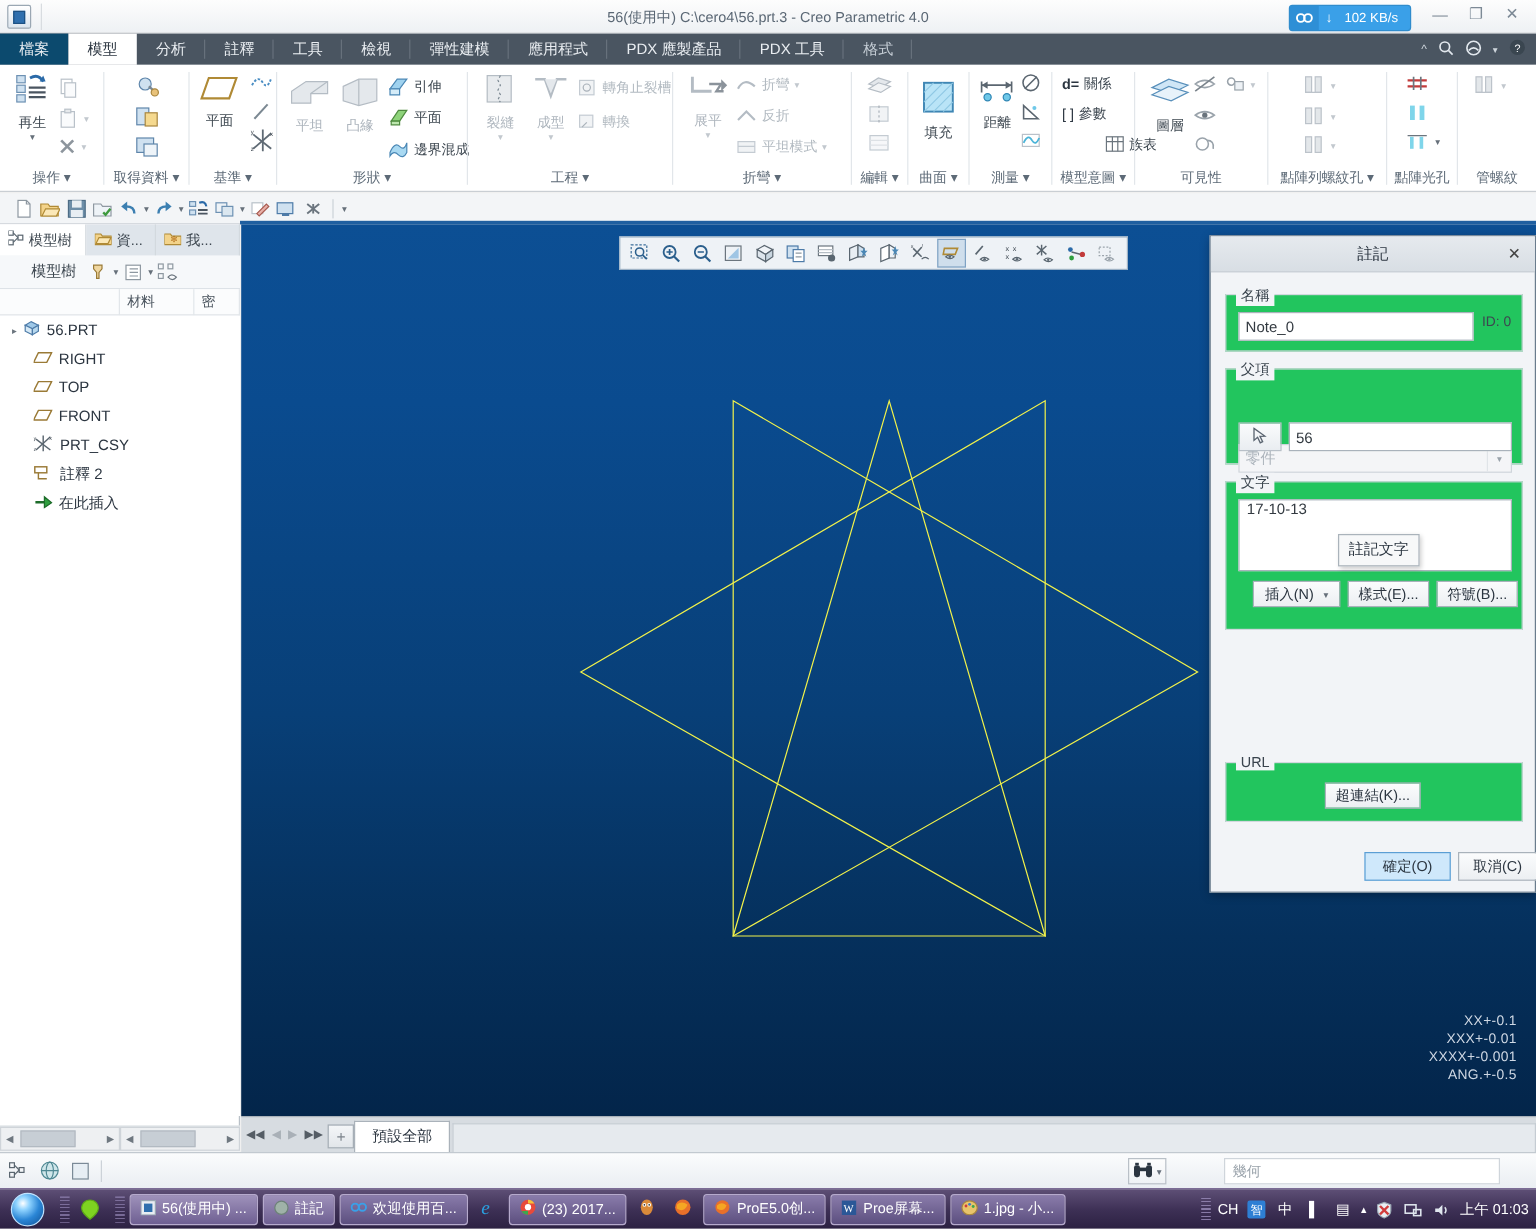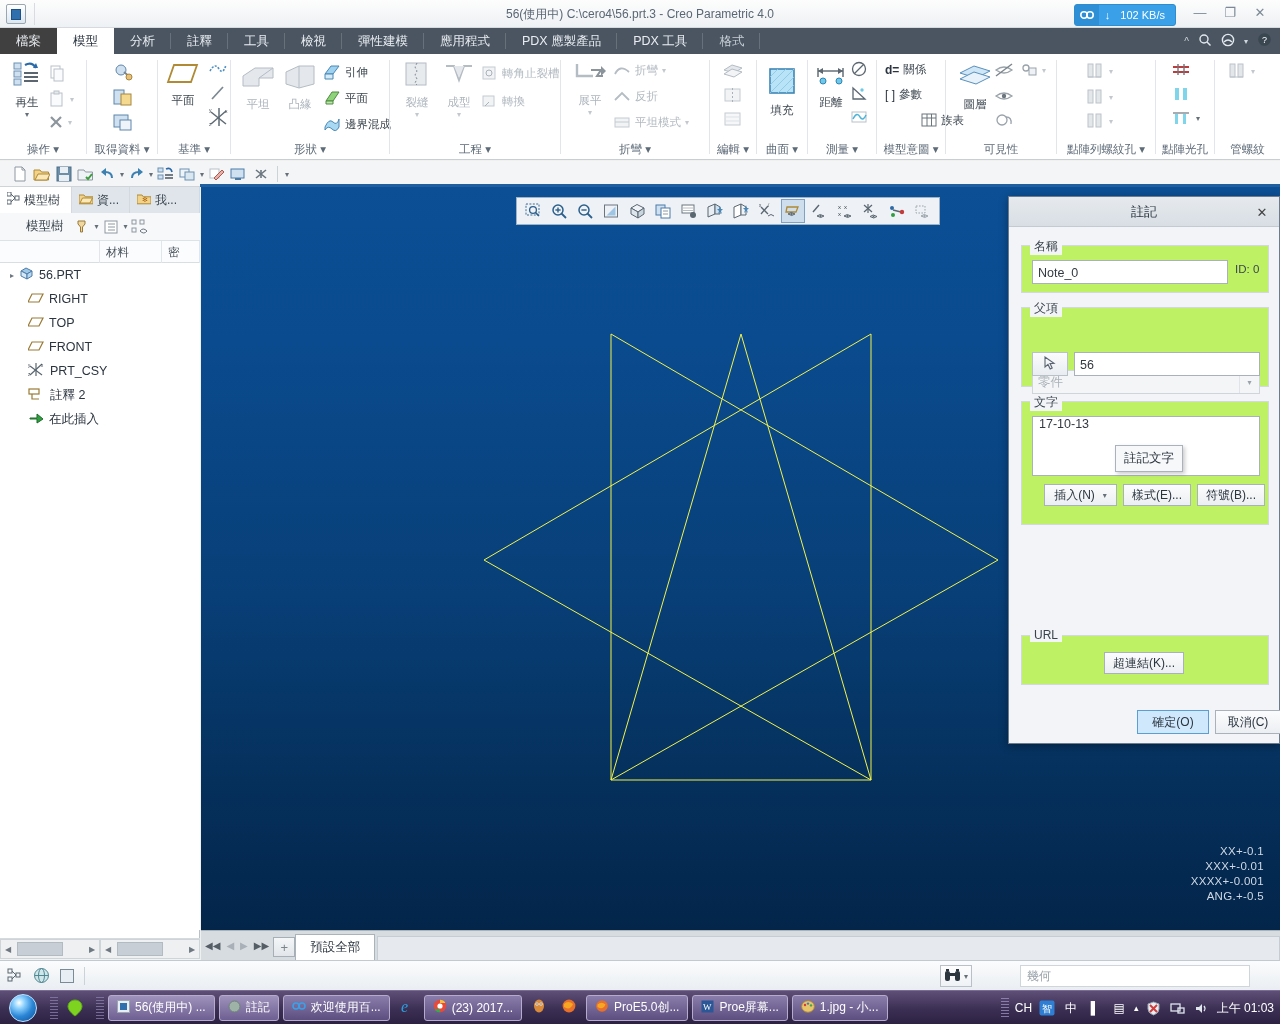--- a/index.html
+++ b/index.html
@@ -52,21 +52,21 @@
 
   
   .ribbon-tabs {
     position: absolute; left: 0; top: 28px; width: 1280px; height: 26px;
     background: #4a5561; display: flex; align-items: stretch;
   }
   .rtab {
     padding: 0 16px; display: flex; align-items: center; justify-content: center;
     color: #e9edf1; font-size: 12.5px; white-space: nowrap; position: relative;
   }
-  .rtab.file { background: #404040; justify-content: flex-end; }
+  .rtab.file { background: #0c4a6e; justify-content: flex-end; }
   .rtab.active { background: #ffffff; color: #2b3540; }
   .rtab.dim { color: #c6ced6; }
   .rtab .vsep { position:absolute; right:0; top:5px; bottom:5px; width:1px; background:#67717c; }
 
   
   .ribbon {
     position: absolute; left: 0; top: 54px; width: 1280px; height: 106px;
     background: #ffffff; border-bottom: 1px solid #c9ced3;
   }
   .rgroup { position: absolute; top: 0; height: 106px; }
@@ -160,21 +160,21 @@
     box-shadow: 0 2px 8px rgba(0,0,0,.35);
   }
   .dlg-title {
     height:30px; background:linear-gradient(#e6eaee,#d8dee4);
     border-bottom:1px solid #c3cad1;
     display:flex; align-items:center; justify-content:center; position:relative;
     font-size:13px; color:#2b3540;
   }
   .dlg-close { position:absolute; right:8px; top:6px; width:18px; height:18px;
     display:flex; align-items:center; justify-content:center; color:#444; font-size:13px; }
-  .fset { position:absolute; border:1px solid #d2d8de; background:#bef264; }
+  .fset { position:absolute; border:1px solid #d2d8de; background:#22c55e; }
   .fset > .leg {
     position:absolute; left:8px; top:-8px; background:#f2f4f7; padding:0 4px;
     font-size:12px; color:#39434d;
   }
   .tin {
     background:#ffffff; border:1px solid #a9b2bb; font-size:12.5px; color:#333a41;
     padding:2px 5px; height:24px; line-height:20px; white-space:nowrap; overflow:hidden;
   }
   .btn {
     background:linear-gradient(#fbfcfd,#eceff2); border:1px solid #a9b2bb;

